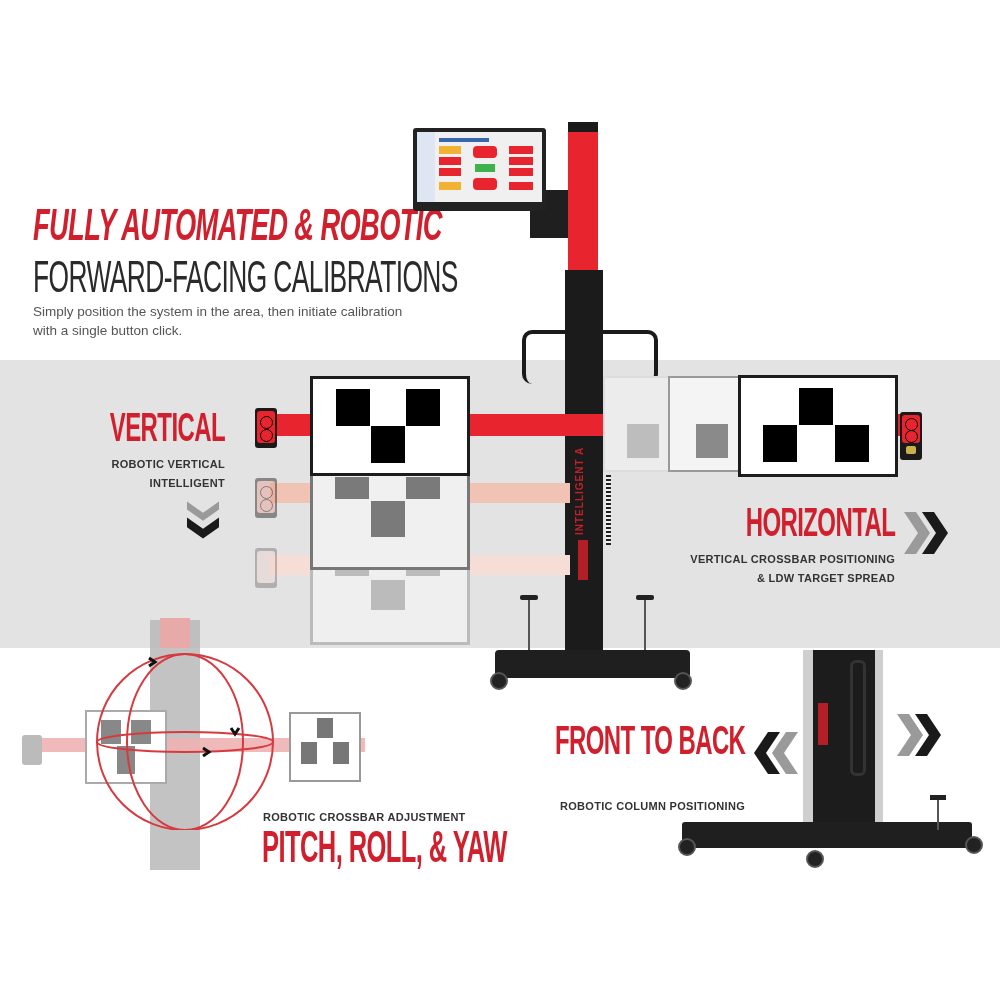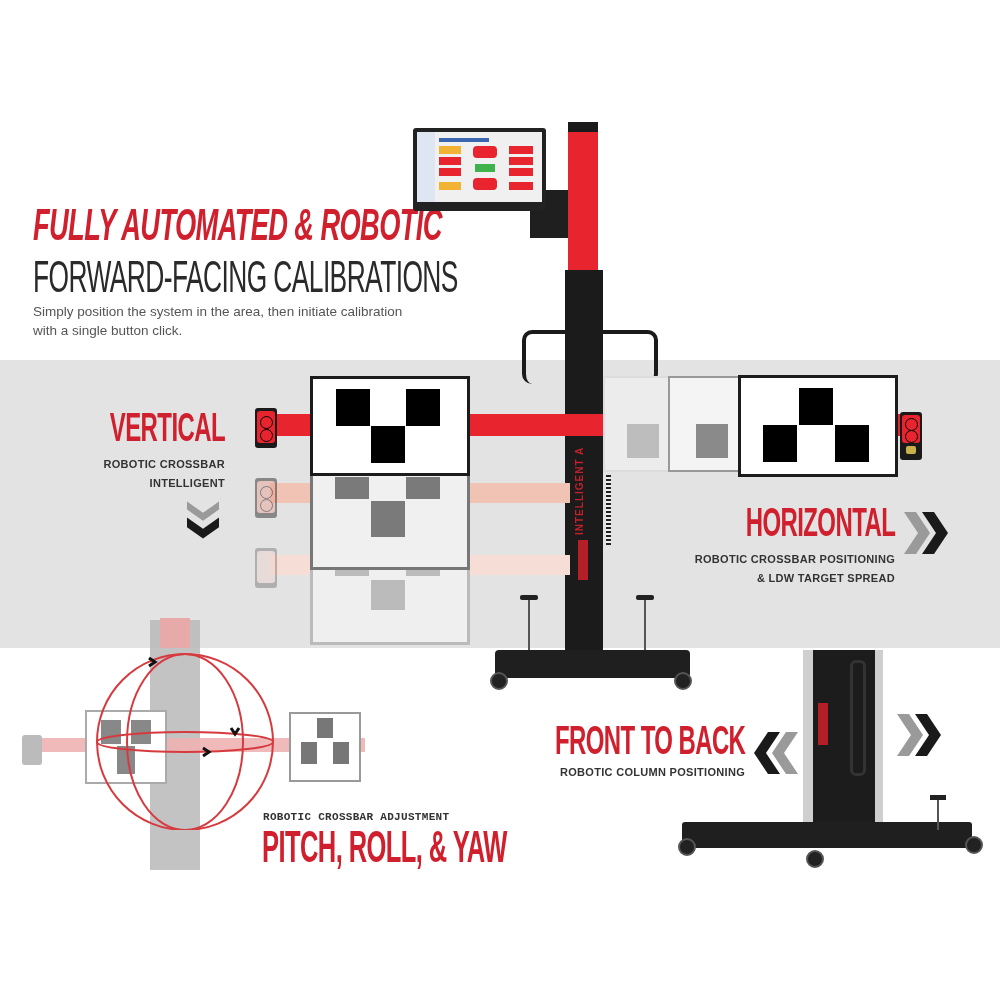--- a/index.html
+++ b/index.html
@@ -13,21 +13,21 @@
   .intro { left:33px; top:302px; color:#555; font-size:13.5px; line-height:19px; width:380px; }
 
   .lbl-red { color:#d1202d; font-weight:bold; font-size:40px; transform-origin:right top; white-space:nowrap; letter-spacing:-1px; }
   .lbl-sub { color:#333; font-size:11px; font-weight:bold; letter-spacing:0.3px; white-space:nowrap; text-align:right; line-height:19px; }
 
   .vert-title { right:775px; top:405px; transform:scaleX(0.6); }
   .vert-sub { right:775px; top:455px; }
   .horiz-title { right:105px; top:500px; transform:scaleX(0.6); }
   .horiz-sub { right:105px; top:550px; }
   .ftb-title { right:255px; top:718px; transform:scaleX(0.6); }
-  .ftb-sub { right:255px; top:763px; }
+  .ftb-sub { right:255px; top:797px; }
   .pry-sub { left:263px; top:808px; }
   .pry-title { left:262px; top:822px; color:#d1202d; font-weight:bold; font-size:44px; transform:scaleX(0.58); transform-origin:left top; white-space:nowrap; letter-spacing:-1px; }
 
   
   .col-red { left:568px; top:122px; width:30px; height:150px; background:#e8242f; border-top:10px solid #1a1a1a; }
   .col-black { left:565px; top:270px; width:38px; height:385px; background:#1b1b1b; }
   .col-stripe { left:578px; top:540px; width:10px; height:40px; background:#b41f27; }
   .col-text { left:574px; top:445px; color:#c3202a; font-size:10px; font-weight:bold; transform:rotate(-90deg); transform-origin:left top; white-space:nowrap; letter-spacing:1px; }
 
   .monitor { left:413px; top:128px; width:133px; height:83px; background:#222; border-radius:3px; }
@@ -160,31 +160,31 @@
   <div style="position:absolute;left:26px;top:46px;width:32px;height:34px;background:#8a8a8a;"></div>
 </div>
 <div class="abs target t-right">
   <div class="sq" style="left:58px;top:10px;width:34px;height:37px;"></div>
   <div class="sq" style="left:22px;top:47px;width:34px;height:37px;"></div>
   <div class="sq" style="left:94px;top:47px;width:34px;height:37px;"></div>
 </div>
 
 <div class="abs lbl-red vert-title">VERTICAL</div>
 <div class="abs lbl-sub vert-sub">
-  <div>ROBOTIC CROSSBAR</div>
+  <div>ROBOTIC VERTICAL</div>
   <div>INTELLIGENT</div>
 </div>
 <svg class="abs chev" style="left:183px;top:500px;" width="44" height="50" viewBox="0 0 44 50">
   <polygon points="2,2 22,16 42,2 42,12 22,26 2,12" fill="#9a9a9a"></polygon>
   <polygon points="2,22 22,36 42,22 42,34 22,48 2,34" fill="#1a1a1a"></polygon>
 </svg>
 
 <div class="abs lbl-red horiz-title">HORIZONTAL</div>
 <div class="abs lbl-sub horiz-sub">
-  <div>ROBOTIC CROSSBAR POSITIONING</div>
+  <div>VERTICAL CROSSBAR POSITIONING</div>
   <div>&amp; LDW TARGET SPREAD</div>
 </div>
 <svg class="abs" style="left:902px;top:510px;" width="48" height="46" viewBox="0 0 48 46">
   <polygon points="2,2 14,2 28,23 14,44 2,44 16,23" fill="#9a9a9a"></polygon>
   <polygon points="20,2 32,2 46,23 32,44 20,44 34,23" fill="#1a1a1a"></polygon>
 </svg>
 
 <div class="abs" style="left:520px;top:595px;width:18px;height:5px;background:#222;border-radius:2px;"></div>
 <div class="abs" style="left:528px;top:600px;width:2px;height:50px;background:#555;"></div>
 <div class="abs" style="left:636px;top:595px;width:18px;height:5px;background:#222;border-radius:2px;"></div>
@@ -231,14 +231,14 @@
 <div class="abs" style="left:22px;top:735px;width:20px;height:30px;background:#bbb;border-radius:3px;"></div>
 <svg class="abs" style="left:85px;top:630px;" width="200" height="200" viewBox="0 0 200 200">
   <circle cx="100" cy="112" r="88" fill="none" stroke="#d63a3f" stroke-width="2"></circle>
   <ellipse cx="100" cy="112" rx="58" ry="88" fill="none" stroke="#d63a3f" stroke-width="2"></ellipse>
   <ellipse cx="100" cy="112" rx="88" ry="10" fill="none" stroke="#d63a3f" stroke-width="2"></ellipse>
   <path d="M64 28 l6 4 -6 4" fill="none" stroke="#111" stroke-width="3"></path>
   <path d="M146 98 l4 6 4 -6" fill="none" stroke="#111" stroke-width="3"></path>
   <path d="M118 118 l6 4 -6 4" fill="none" stroke="#111" stroke-width="3"></path>
 </svg>
 
-<div class="abs lbl-sub pry-sub" style="text-align:right;font-family:Liberation Mono, monospace;">ROBOTIC CROSSBAR ADJUSTMENT</div>
+<div class="abs lbl-sub pry-sub" style="text-align:right;">ROBOTIC CROSSBAR ADJUSTMENT</div>
 <div class="abs pry-title">PITCH, ROLL, &amp; YAW</div>
 
 </body></html>

